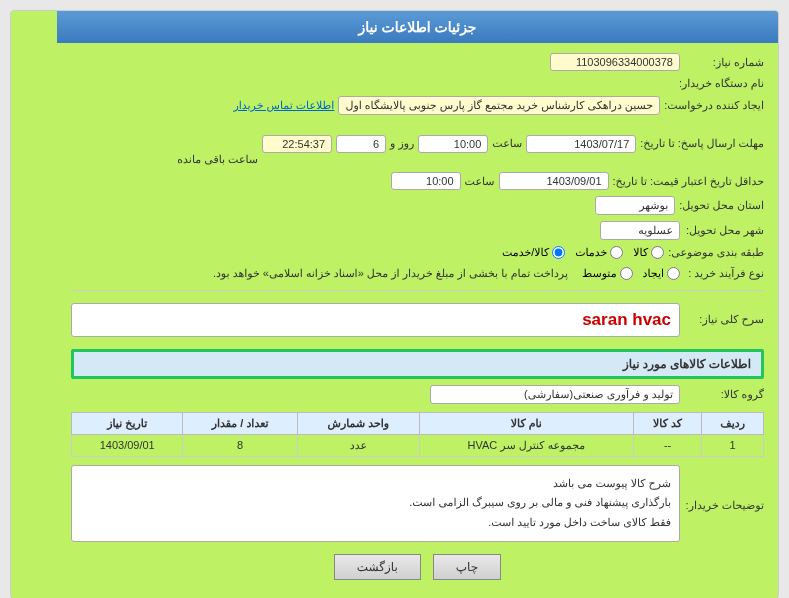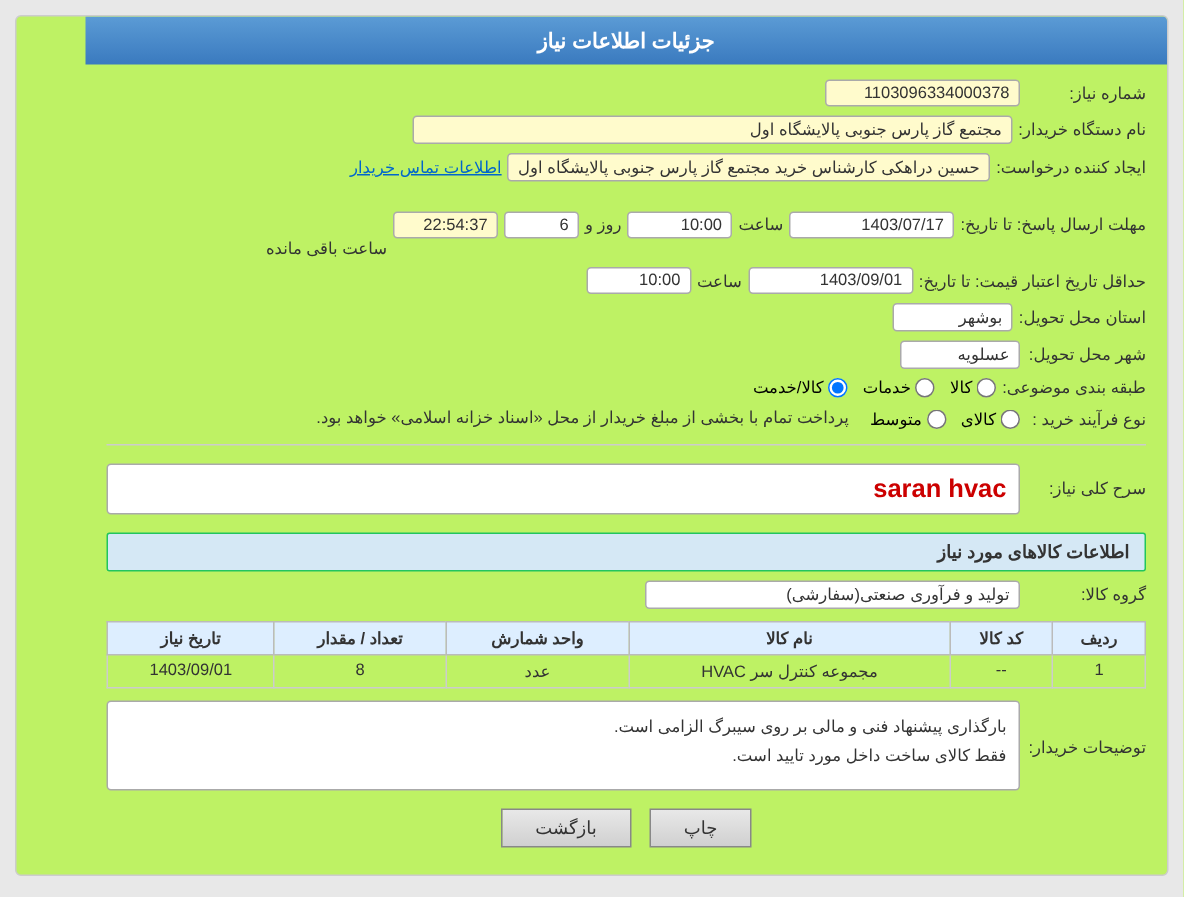--- a/index.html
+++ b/index.html
@@ -63,21 +63,21 @@
     .field-time { min-width: 70px; }
     .highlight { background: #fffbcc; }
     .link-text {
       color: #0066cc;
       text-decoration: underline;
       cursor: pointer;
       font-size: 11px;
     }
     .section-title {
       background: #d5e8f5;
-      border: 1px solid #22c55e;
+      border: 3px solid #22c55e;
       padding: 5px 10px;
       font-weight: bold;
       font-size: 12px;
       color: #333;
       margin: 8px 0 6px 0;
       border-radius: 2px;
     }
     .radio-group {
       display: flex;
       align-items: center;
@@ -174,21 +174,20 @@
   </div>
   <div class="content">
 
     <div class="row">
       <span class="label">شماره نیاز:</span>
       <div class="field field-medium highlight">1103096334000378</div>
     </div>
 
     <div class="row">
       <span class="label">نام دستگاه خریدار:</span>
-      <div class="field field-wide highlight" style="min-width:400px;">مجتمع گاز پارس جنوبی  پالایشگاه اول</div>
     </div>
 
     <div class="row">
       <span class="label">ایجاد کننده درخواست:</span>
       <div class="field highlight" style="min-width:320px;">حسین دراهکی کارشناس خرید مجتمع گاز پارس جنوبی  پالایشگاه اول</div>
       <span class="link-text">اطلاعات تماس خریدار</span>
     </div>
 
     <div class="row">
       <span class="label">مهلت ارسال پاسخ: تا تاریخ:</span>
@@ -234,21 +233,21 @@
           <span>کالا/خدمت</span>
         </label>
       </div>
     </div>
 
     <div class="row">
       <span class="label">نوع فرآیند خرید :</span>
       <div class="radio-group">
         <label>
           <input type="radio" name="farayand" style="">
-          <span>کالای</span>
+          <span>ایجاد</span>
         </label>
         <label>
           <input type="radio" name="farayand" style="">
           <span>متوسط</span>
         </label>
       </div>
       <span class="info-text" style="margin-right:10px;">پرداخت تمام با بخشی از مبلغ خریدار از محل «اسناد خزانه اسلامی» خواهد بود.</span>
     </div>
 
     <hr class="divider">
@@ -286,20 +285,21 @@
               <td>8</td>
               <td>1403/09/01</td>
             </tr>
           </tbody>
       </table>
     </div>
 
     <div class="row" style="align-items:center;">
       <span class="label" style="margin-top:4px;">توضیحات خریدار:</span>
       <div class="tozihat-box" style="flex:1;">
+        <div>شرح کالا پیوست می باشد</div>
         <div>بارگذاری پیشنهاد فنی و مالی بر روی سیبرگ الزامی است.</div>
         <div>فقط کالای ساخت داخل مورد تایید است.</div>
       </div>
     </div>
 
     <div class="buttons-row">
       <button class="btn btn-print">چاپ</button>
       <button class="btn btn-back">بازگشت</button>
     </div>
 

